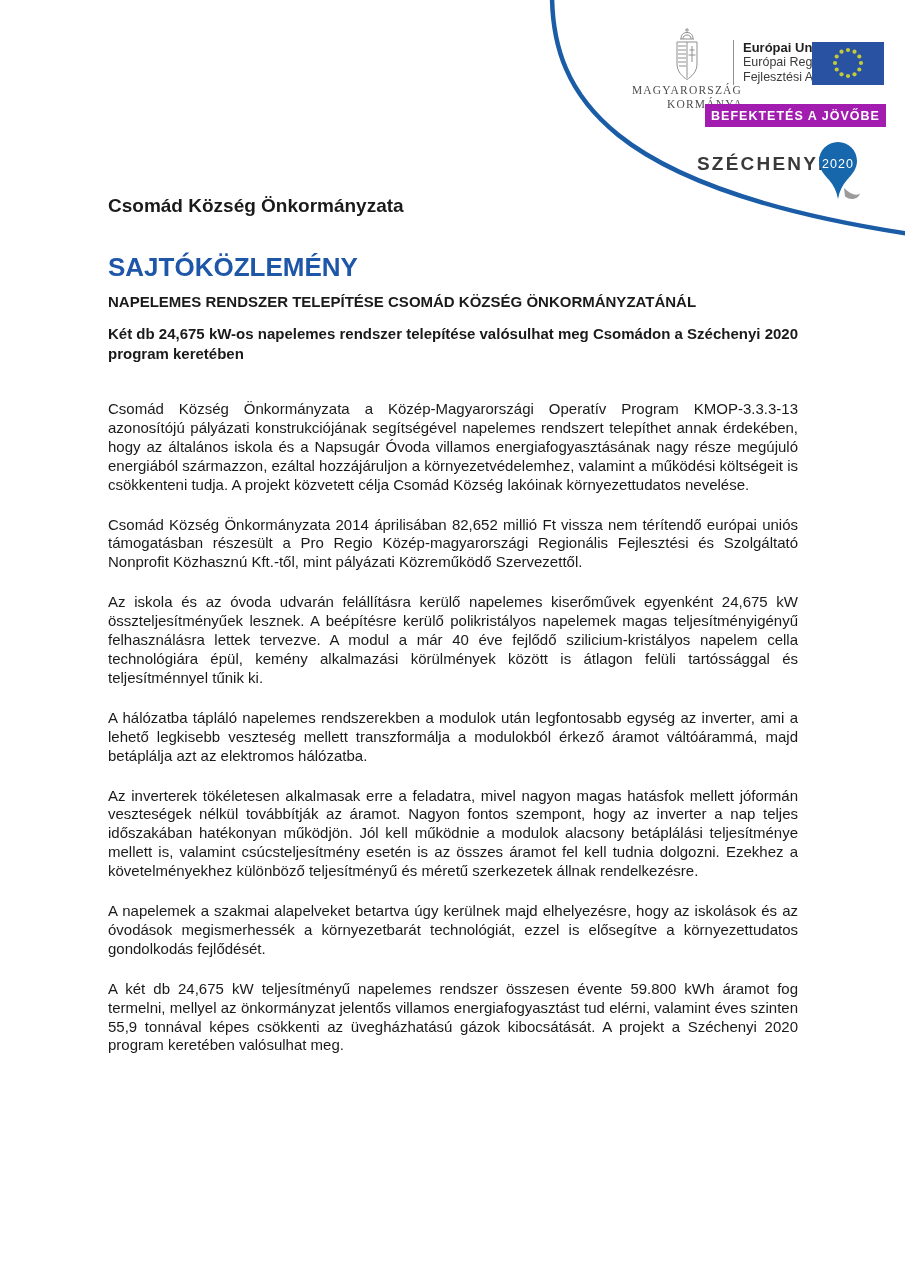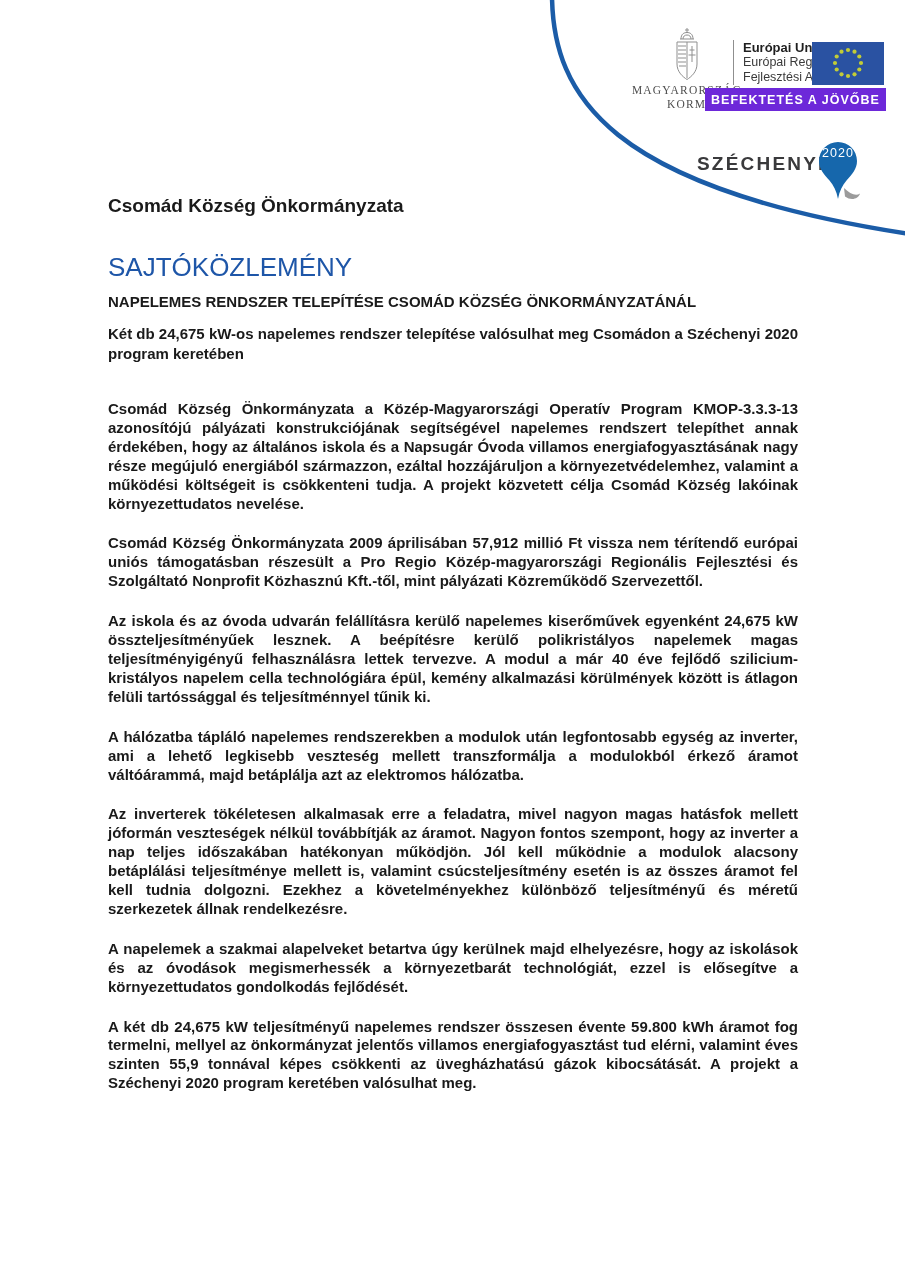--- a/index.html
+++ b/index.html
@@ -20,42 +20,42 @@
   
   .eu-text{position:absolute;left:733px;top:40px;border-left:1.5px solid #8f8f8f;
            padding-left:9px;}
   .eu-line1{font-size:13px;font-weight:bold;color:#1f1f1f;line-height:15px;}
   .eu-line2,.eu-line3{font-size:12.5px;color:#3a3a3a;line-height:15px;}
 
   
   .eu-flag{position:absolute;left:812px;top:42px;width:72px;height:43px;background:#2a52a2;}
 
   
-  .banner{position:absolute;left:705px;top:88px;width:181px;height:23px;background:#6d28d9;
+  .banner{position:absolute;left:705px;top:104px;width:181px;height:23px;background:#a21caf;
           display:flex;align-items:center;justify-content:center;}
   .banner span{color:#ffffff;font-weight:bold;font-size:12.5px;letter-spacing:1px;}
 
   
   .szechenyi-text{position:absolute;left:697px;top:153px;font-size:19px;font-weight:800;
                   letter-spacing:2.2px;color:#3a3a3c;}
   .pin{position:absolute;left:815px;top:141px;width:48px;height:62px;}
   .pin svg{position:absolute;left:0;top:0;}
-  .pin-year{position:absolute;left:0;top:5px;width:46px;text-align:center;
+  .pin-year{position:absolute;left:0;top:16px;width:46px;text-align:center;
             color:#ffffff;font-size:12.5px;letter-spacing:1px;font-weight:400;}
 
   
   .content{position:absolute;left:108px;top:195px;width:690px;}
   .date{font-size:15px;line-height:18px;}
   .org{margin-top:2px;font-size:19px;font-weight:bold;line-height:18px;}
-  .title{margin-top:37px;font-size:26px;font-weight:normal;color:#1e56a8;
+  .title{margin-top:37px;font-size:26px;font-weight:bold;color:#1e56a8;
          line-height:30px;letter-spacing:0px;}
   .subtitle{margin-top:10px;font-size:15px;font-weight:bold;line-height:19px;}
   .lead{margin-top:13px;font-size:15px;font-weight:bold;line-height:19.5px;
         text-align:justify;}
-  .paras p{margin:21px 0 0 0;font-size:15px;line-height:18.9px;text-align:justify;font-weight:bold;}
+  .paras p{margin:21px 0 0 0;font-size:15px;line-height:18.9px;text-align:justify;}
   .paras p:first-child{margin-top:37px;}
 </style>
 </head>
 <body>
 
 <div class="page">
 
   <svg class="curve-svg" viewBox="0 0 905 250" xmlns="http://www.w3.org/2000/svg">
     <path d="M 552 -4 C 553 95, 608 188, 910 234" fill="none" stroke="#1b5ca7" stroke-width="4.5" stroke-linecap="round"></path>
   </svg>
@@ -117,21 +117,21 @@
     <span class="pin-year">2020</span>
   </div>
 
   <div class="content">
     <div class="org">Csomád Község Önkormányzata</div>
     <div class="title">SAJTÓKÖZLEMÉNY</div>
     <div class="subtitle">NAPELEMES RENDSZER TELEPÍTÉSE CSOMÁD KÖZSÉG ÖNKORMÁNYZATÁNÁL</div>
     <div class="lead">Két db 24,675 kW-os napelemes rendszer telepítése valósulhat meg Csomádon a Széchenyi 2020 program keretében</div>
     <div class="paras">
       <p>Csomád Község Önkormányzata a Közép-Magyarországi Operatív Program KMOP-3.3.3-13 azonosítójú pályázati konstrukciójának segítségével napelemes rendszert telepíthet annak érdekében, hogy az általános iskola és a Napsugár Óvoda villamos energiafogyasztásának nagy része megújuló energiából származzon, ezáltal hozzájáruljon a környezetvédelemhez, valamint a működési költségeit is csökkenteni tudja. A projekt közvetett célja Csomád Község lakóinak környezettudatos nevelése.</p>
-      <p>Csomád Község Önkormányzata 2009 áprilisában 57,912 millió Ft vissza nem térítendő európai uniós támogatásban részesült a Pro Regio Közép-magyarországi Regionális Fejlesztési és Szolgáltató Nonprofit Közhasznú Kft.-től, mint pályázati Közreműködő Szervezettől.</p>
+      <p>Csomád Község Önkormányzata 2014 áprilisában 82,652 millió Ft vissza nem térítendő európai uniós támogatásban részesült a Pro Regio Közép-magyarországi Regionális Fejlesztési és Szolgáltató Nonprofit Közhasznú Kft.-től, mint pályázati Közreműködő Szervezettől.</p>
       <p>Az iskola és az óvoda udvarán felállításra kerülő napelemes kiserőművek egyenként 24,675 kW összteljesítményűek lesznek. A beépítésre kerülő polikristályos napelemek magas teljesítményigényű felhasználásra lettek tervezve. A modul a már 40 éve fejlődő szilicium-kristályos napelem cella technológiára épül, kemény alkalmazási körülmények között is átlagon felüli tartóssággal és teljesítménnyel tűnik ki.</p>
       <p>A hálózatba tápláló napelemes rendszerekben a modulok után legfontosabb egység az inverter, ami a lehető legkisebb veszteség mellett transzformálja a modulokból érkező áramot váltóárammá, majd betáplálja azt az elektromos hálózatba.</p>
       <p>Az inverterek tökéletesen alkalmasak erre a feladatra, mivel nagyon magas hatásfok mellett jóformán veszteségek nélkül továbbítják az áramot. Nagyon fontos szempont, hogy az inverter a nap teljes időszakában hatékonyan működjön. Jól kell működnie a modulok alacsony betáplálási teljesítménye mellett is, valamint csúcsteljesítmény esetén is az összes áramot fel kell tudnia dolgozni. Ezekhez a követelményekhez különböző teljesítményű és méretű szerkezetek állnak rendelkezésre.</p>
       <p>A napelemek a szakmai alapelveket betartva úgy kerülnek majd elhelyezésre, hogy az iskolások és az óvodások megismerhessék a környezetbarát technológiát, ezzel is elősegítve a környezettudatos gondolkodás fejlődését.</p>
       <p>A két db 24,675 kW teljesítményű napelemes rendszer összesen évente 59.800 kWh áramot fog termelni, mellyel az önkormányzat jelentős villamos energiafogyasztást tud elérni, valamint éves szinten 55,9 tonnával képes csökkenti az üvegházhatású gázok kibocsátását. A projekt a Széchenyi 2020 program keretében valósulhat meg.</p>
     </div>
   </div>
 
 </div>
 

